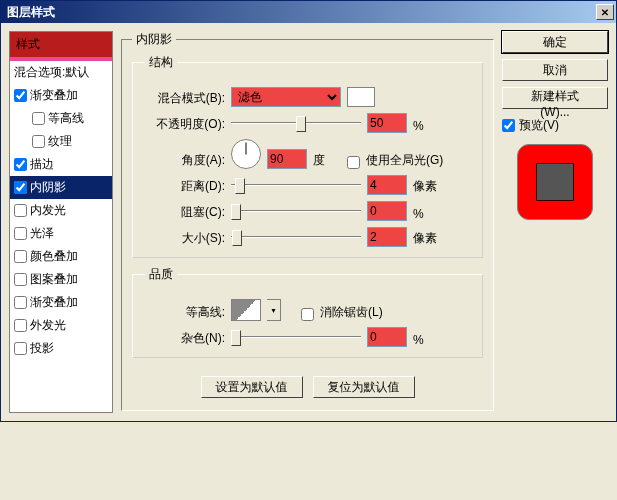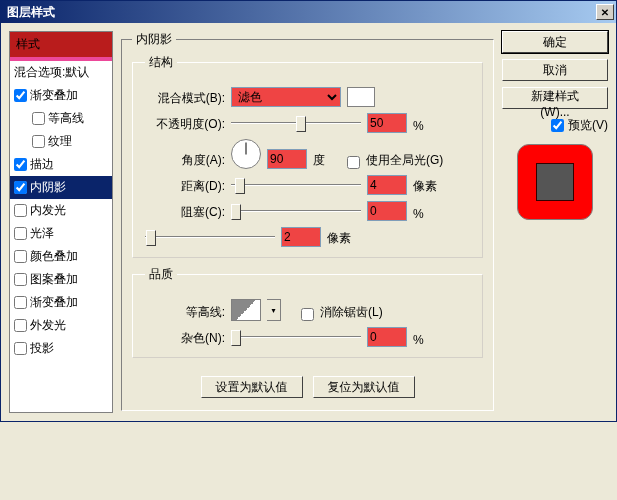--- a/index.html
+++ b/index.html
@@ -32,21 +32,21 @@
 .unit{width:28px}
 .angle{width:30px;height:30px;border:1px solid #808080;border-radius:50%;background:#fff;position:relative}
 .angle::after{content:"";position:absolute;left:50%;top:50%;width:12px;height:1px;background:#000;transform-origin:left;transform:rotate(-90deg)}
 .contour{width:30px;height:22px;border:1px solid #808080;background:linear-gradient(135deg,#888 50%,#fff 50%);display:inline-block}
 .dd{width:14px;height:22px;border:1px solid #808080;border-left:none;background:#ece9d8;display:inline-flex;align-items:center;justify-content:center;font-size:8px}
 .btn{height:22px;border:1px solid #404040;border-top-color:#fff;border-left-color:#fff;background:#ece9d8;padding:0 14px;cursor:default}
 .btn.def{box-shadow:0 0 0 1px #000}
 .btnrow{display:flex;gap:10px;justify-content:center;margin-top:18px}
 .rpanel{width:106px;display:flex;flex-direction:column;gap:6px;align-items:stretch}
 .rpanel .btn{width:100%}
-.prev-ck{display:flex;align-items:center;gap:4px;padding:2px 0 4px;justify-content:flex-end}
+.prev-ck{display:flex;align-items:center;gap:4px;padding:2px 0 4px;justify-content:flex-start}
 .preview{width:76px;height:76px;border:1px solid #808080;background:#f00;border-radius:12px;margin:0 auto;display:flex;align-items:center;justify-content:center}
 .preview-inner{width:38px;height:38px;background:#555;border:1px solid #300}
 </style>
 </head>
 <body>
 
 <div class="window">
   <div class="titlebar">
     <span>图层样式</span>
     <div class="title-btns">
@@ -156,20 +156,21 @@
             <span class="lbl">阻塞(C):</span>
             <div class="slider">
                 <div class="track"></div>
                 <div class="thumb" style="left:0"></div>
               </div>
             <input class="txt num" value="0" style="">
             <span class="unit">%</span>
           </div>
 
           <div class="row">
+            <span class="lbl">大小(S):</span>
             <div class="slider">
                 <div class="track"></div>
                 <div class="thumb" style="left:1%"></div>
               </div>
             <input class="txt num" value="2" style="">
             <span class="unit">像素</span>
           </div>
         </fieldset>
 
         <fieldset>

